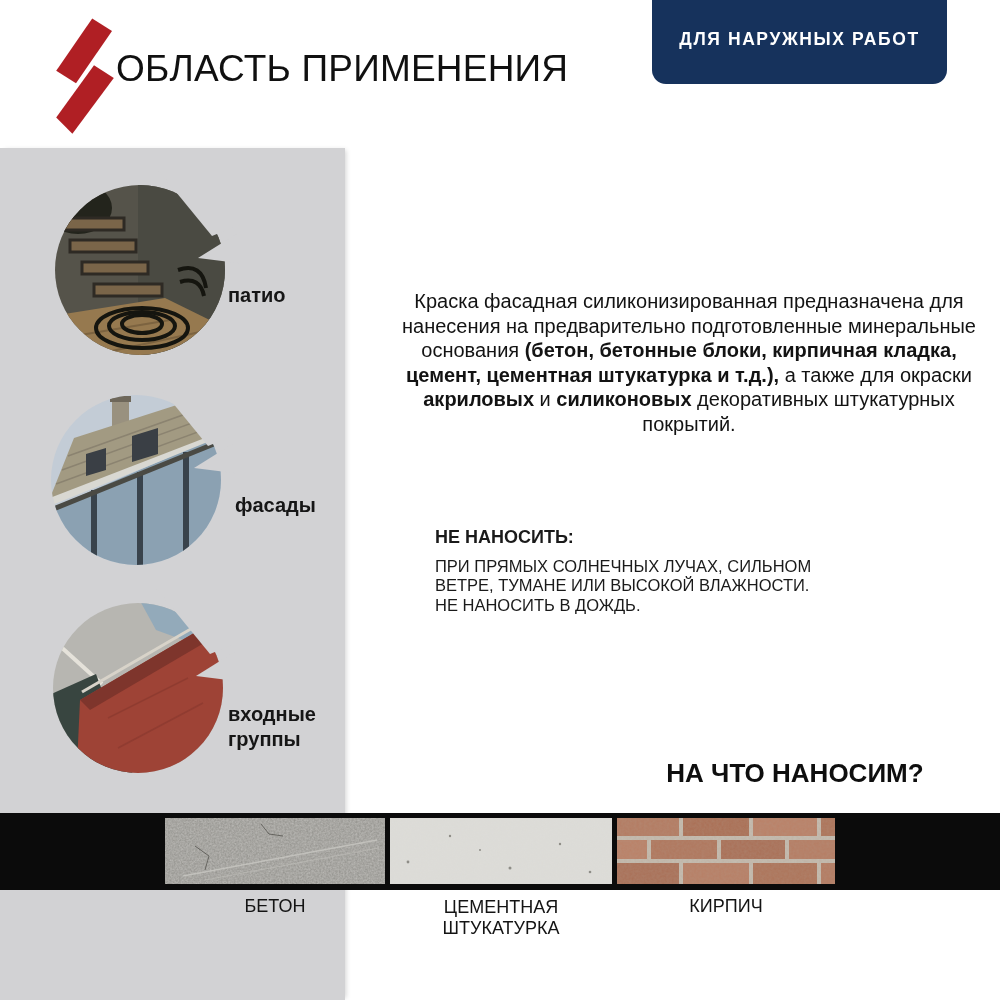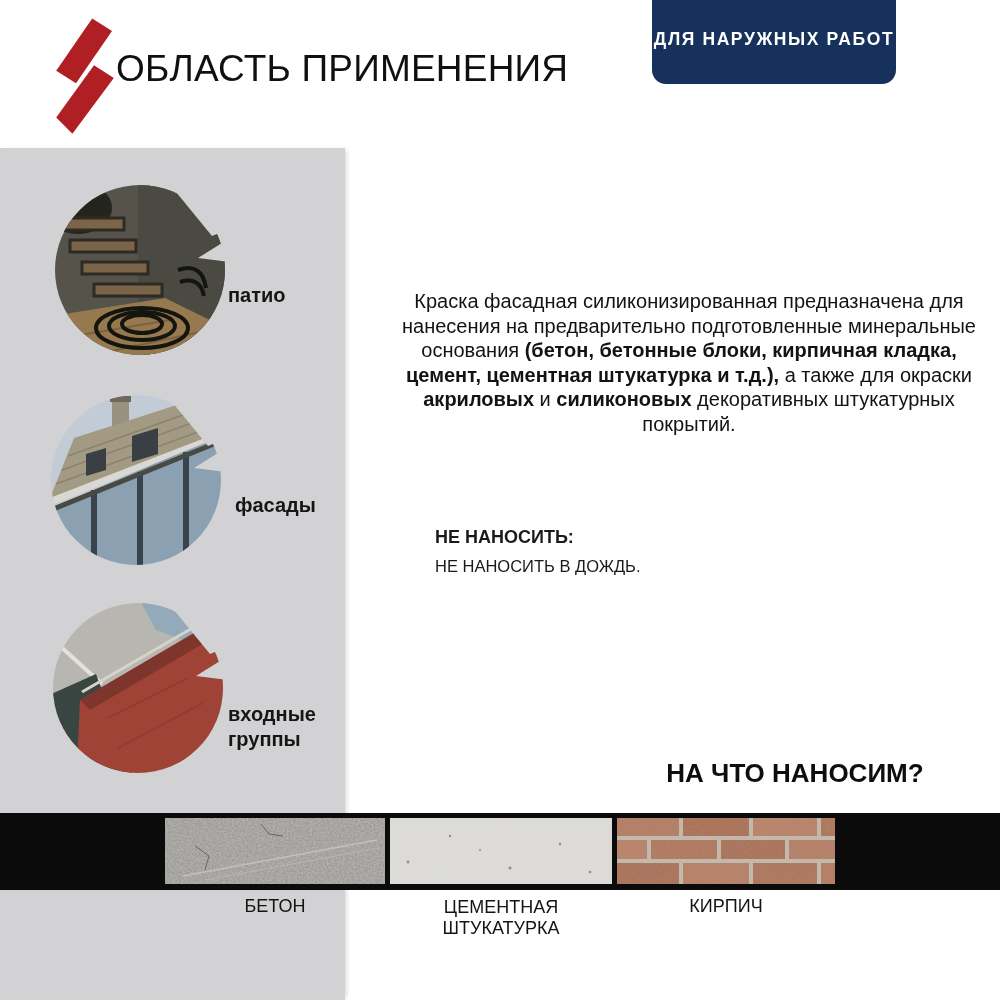--- a/index.html
+++ b/index.html
@@ -3,21 +3,21 @@
 <meta charset="utf-8">
 <style>
   * { margin: 0; padding: 0; box-sizing: border-box; }
   html,body { width:1000px; height:1000px; }
   body { font-family: "Liberation Sans", "DejaVu Sans", sans-serif; background:#fff; position:relative; overflow:hidden; color:#141414; }
   .abs { position:absolute; }
 
   
   #logo { left:40px; top:16px; width:90px; height:122px; }
   #page-title { left:116px; top:48px; font-size:37px; font-weight:normal; letter-spacing:0.2px; color:#101010; }
-  #badge { left:652px; top:0; width:244px; height:84px; border-radius:0 0 14px 14px;
+  #badge { left:652px; top:0; width:295px; height:84px; border-radius:0 0 14px 14px;
            display:flex; align-items:center; justify-content:center; padding-bottom:6px; }
   #badge span { color:#fff; font-weight:bold; font-size:17.5px; letter-spacing:1.6px; }
 
   
   #sidebar { left:0; top:148px; width:345px; height:852px; box-shadow:3px 0 5px -2px rgba(0,0,0,0.18); }
 
   
   .photo { width:200px; height:200px; }
   #photo-patio    { left:40px; top:170px; }
   #photo-facades  { left:36px; top:380px; }
@@ -153,20 +153,22 @@
   </g>
   <polygon points="118,0 206,0 206,52 172,66" fill="#d2d2d4"></polygon>
   <polygon points="158,88 206,58 206,94" fill="#d2d2d4"></polygon>
 </svg>
 <div id="label-entrance" class="abs app-label">входные группы</div>
 
 <div id="description" class="abs"><span>Краска фасадная силиконизированная предназначена для нанесения на предварительно подготовленные минеральные основания </span><b>(бетон, бетонные блоки, кирпичная кладка, цемент, цементная штукатурка и т.д.),</b><span> а также для окраски </span><b>акриловых</b><span> и </span><b>силиконовых</b><span> декоративных штукатурных покрытий.</span></div>
 
 <div id="warning" class="abs">
   <span class="w-title">НЕ НАНОСИТЬ:</span>
+  <span class="w-line">ПРИ ПРЯМЫХ СОЛНЕЧНЫХ ЛУЧАХ, СИЛЬНОМ</span>
+  <span class="w-line">ВЕТРЕ, ТУМАНЕ ИЛИ ВЫСОКОЙ ВЛАЖНОСТИ.</span>
   <span class="w-line">НЕ НАНОСИТЬ В ДОЖДЬ.</span>
 </div>
 
 <div id="surfaces-heading" class="abs">НА ЧТО НАНОСИМ?</div>
 
 <div id="surfaces-bar" class="abs" style="background:#0b0b0b;"></div>
 
 <svg id="texture-concrete" class="abs texture" viewBox="0 0 220 66" preserveAspectRatio="none">
   <defs>
     <filter id="noiseC" x="0" y="0" width="100%" height="100%">

